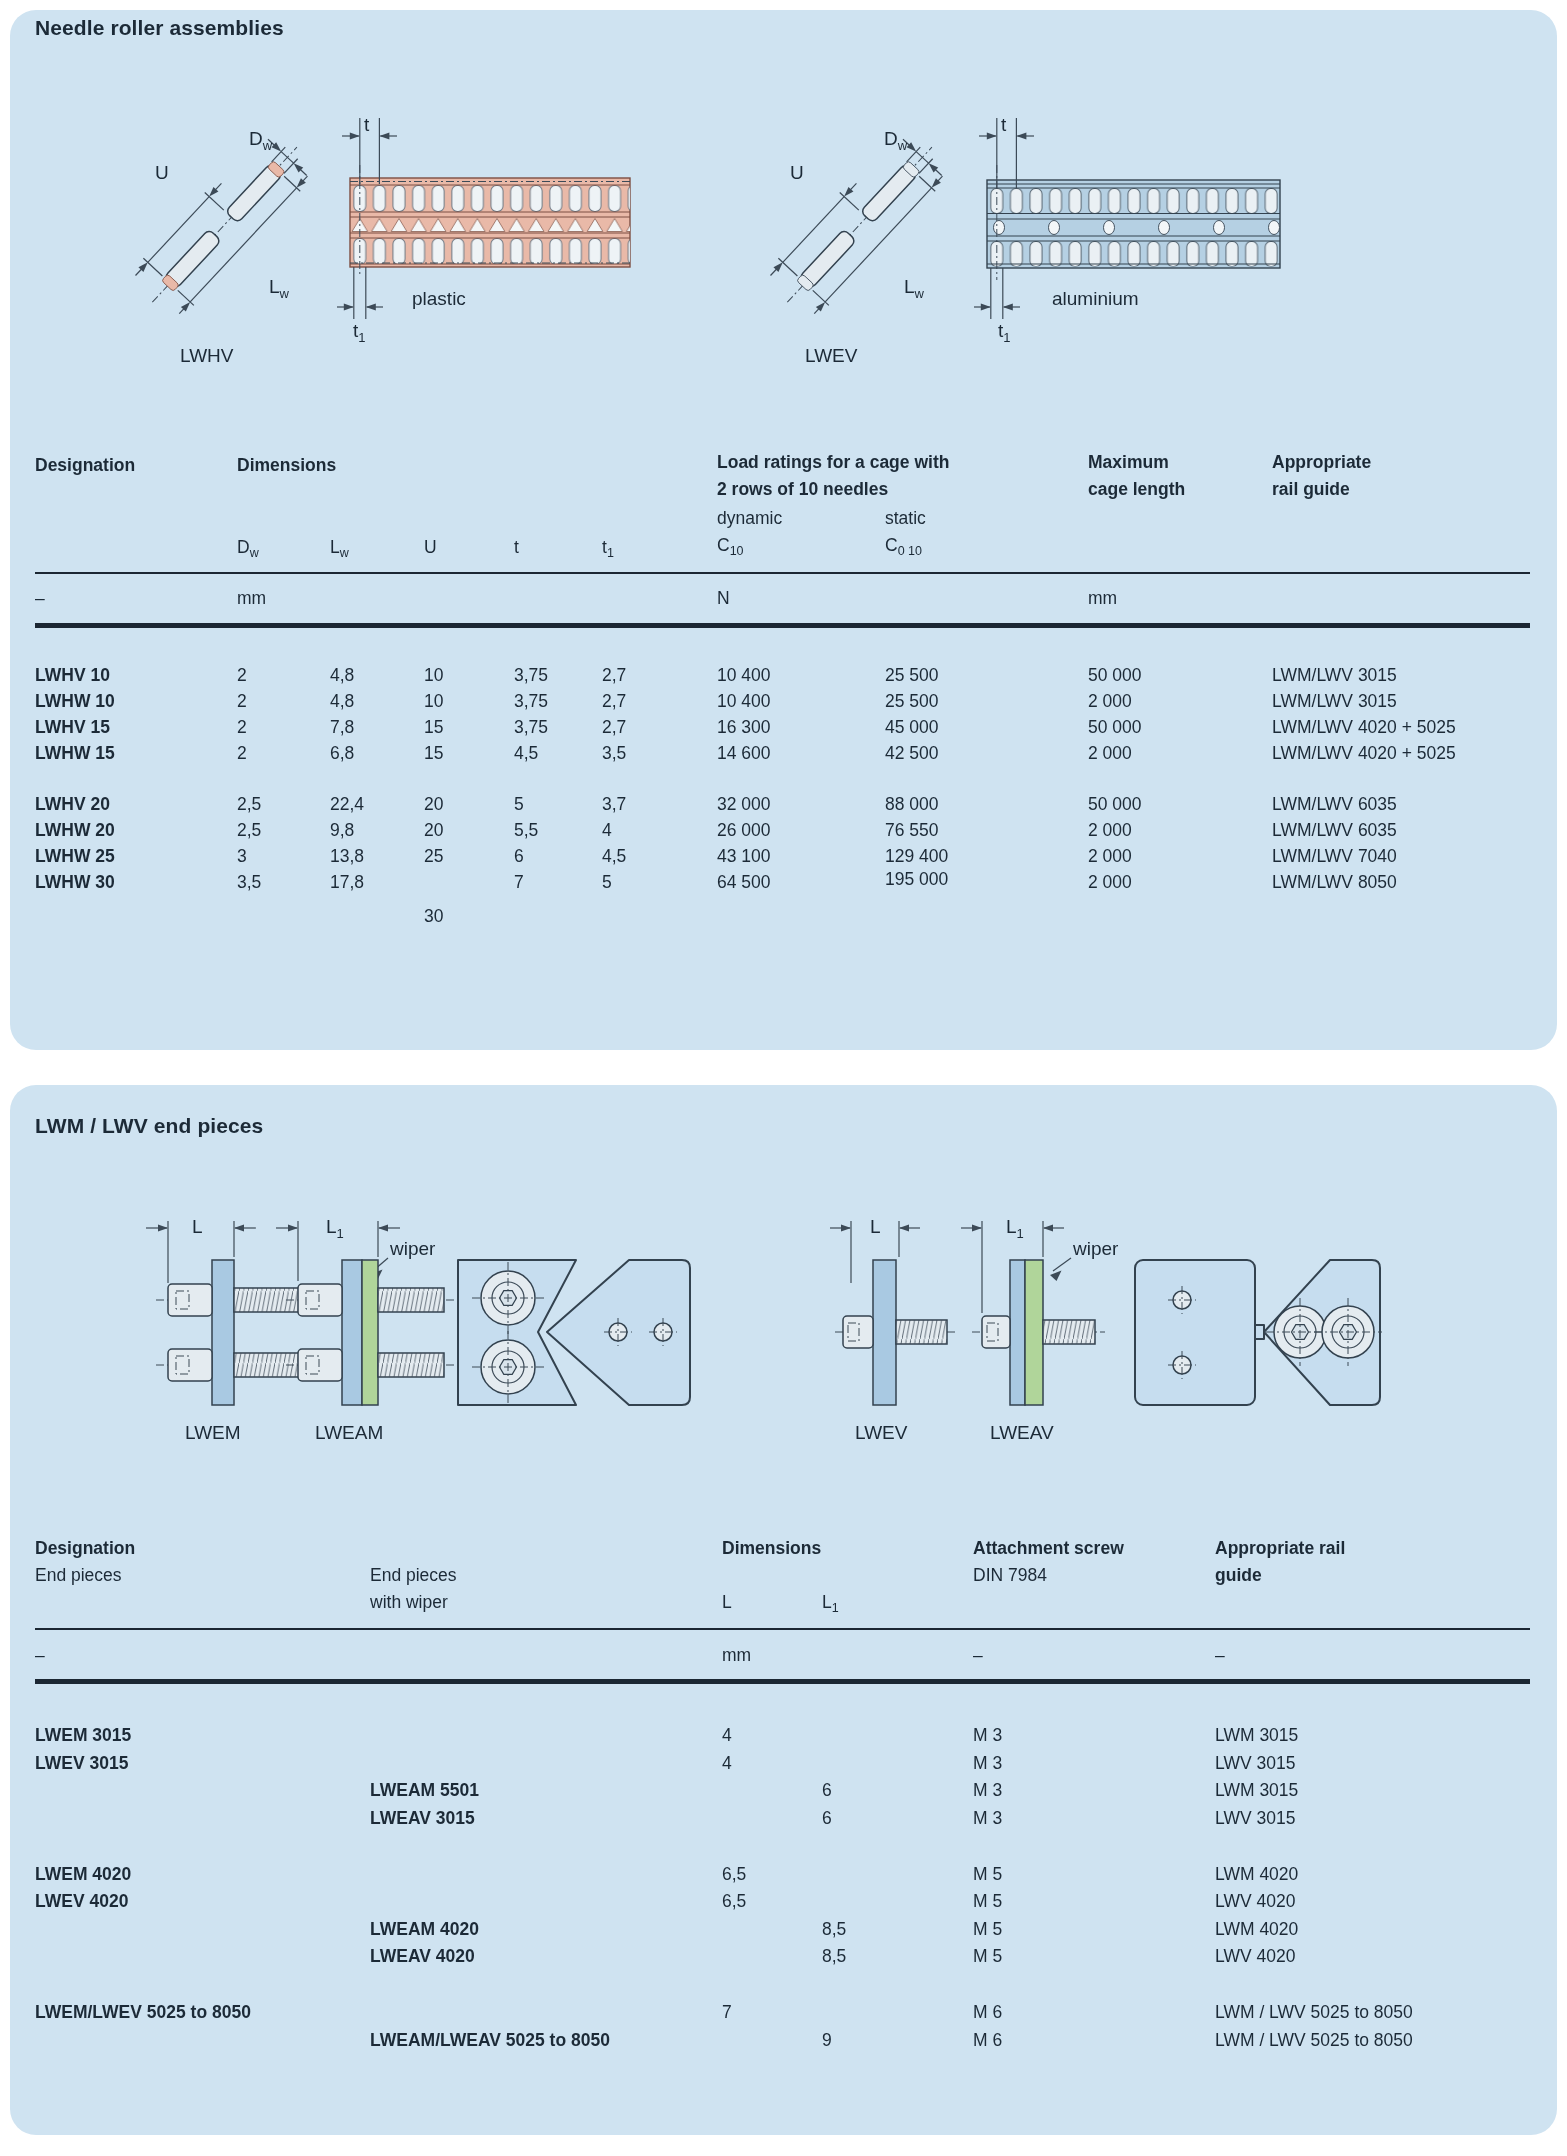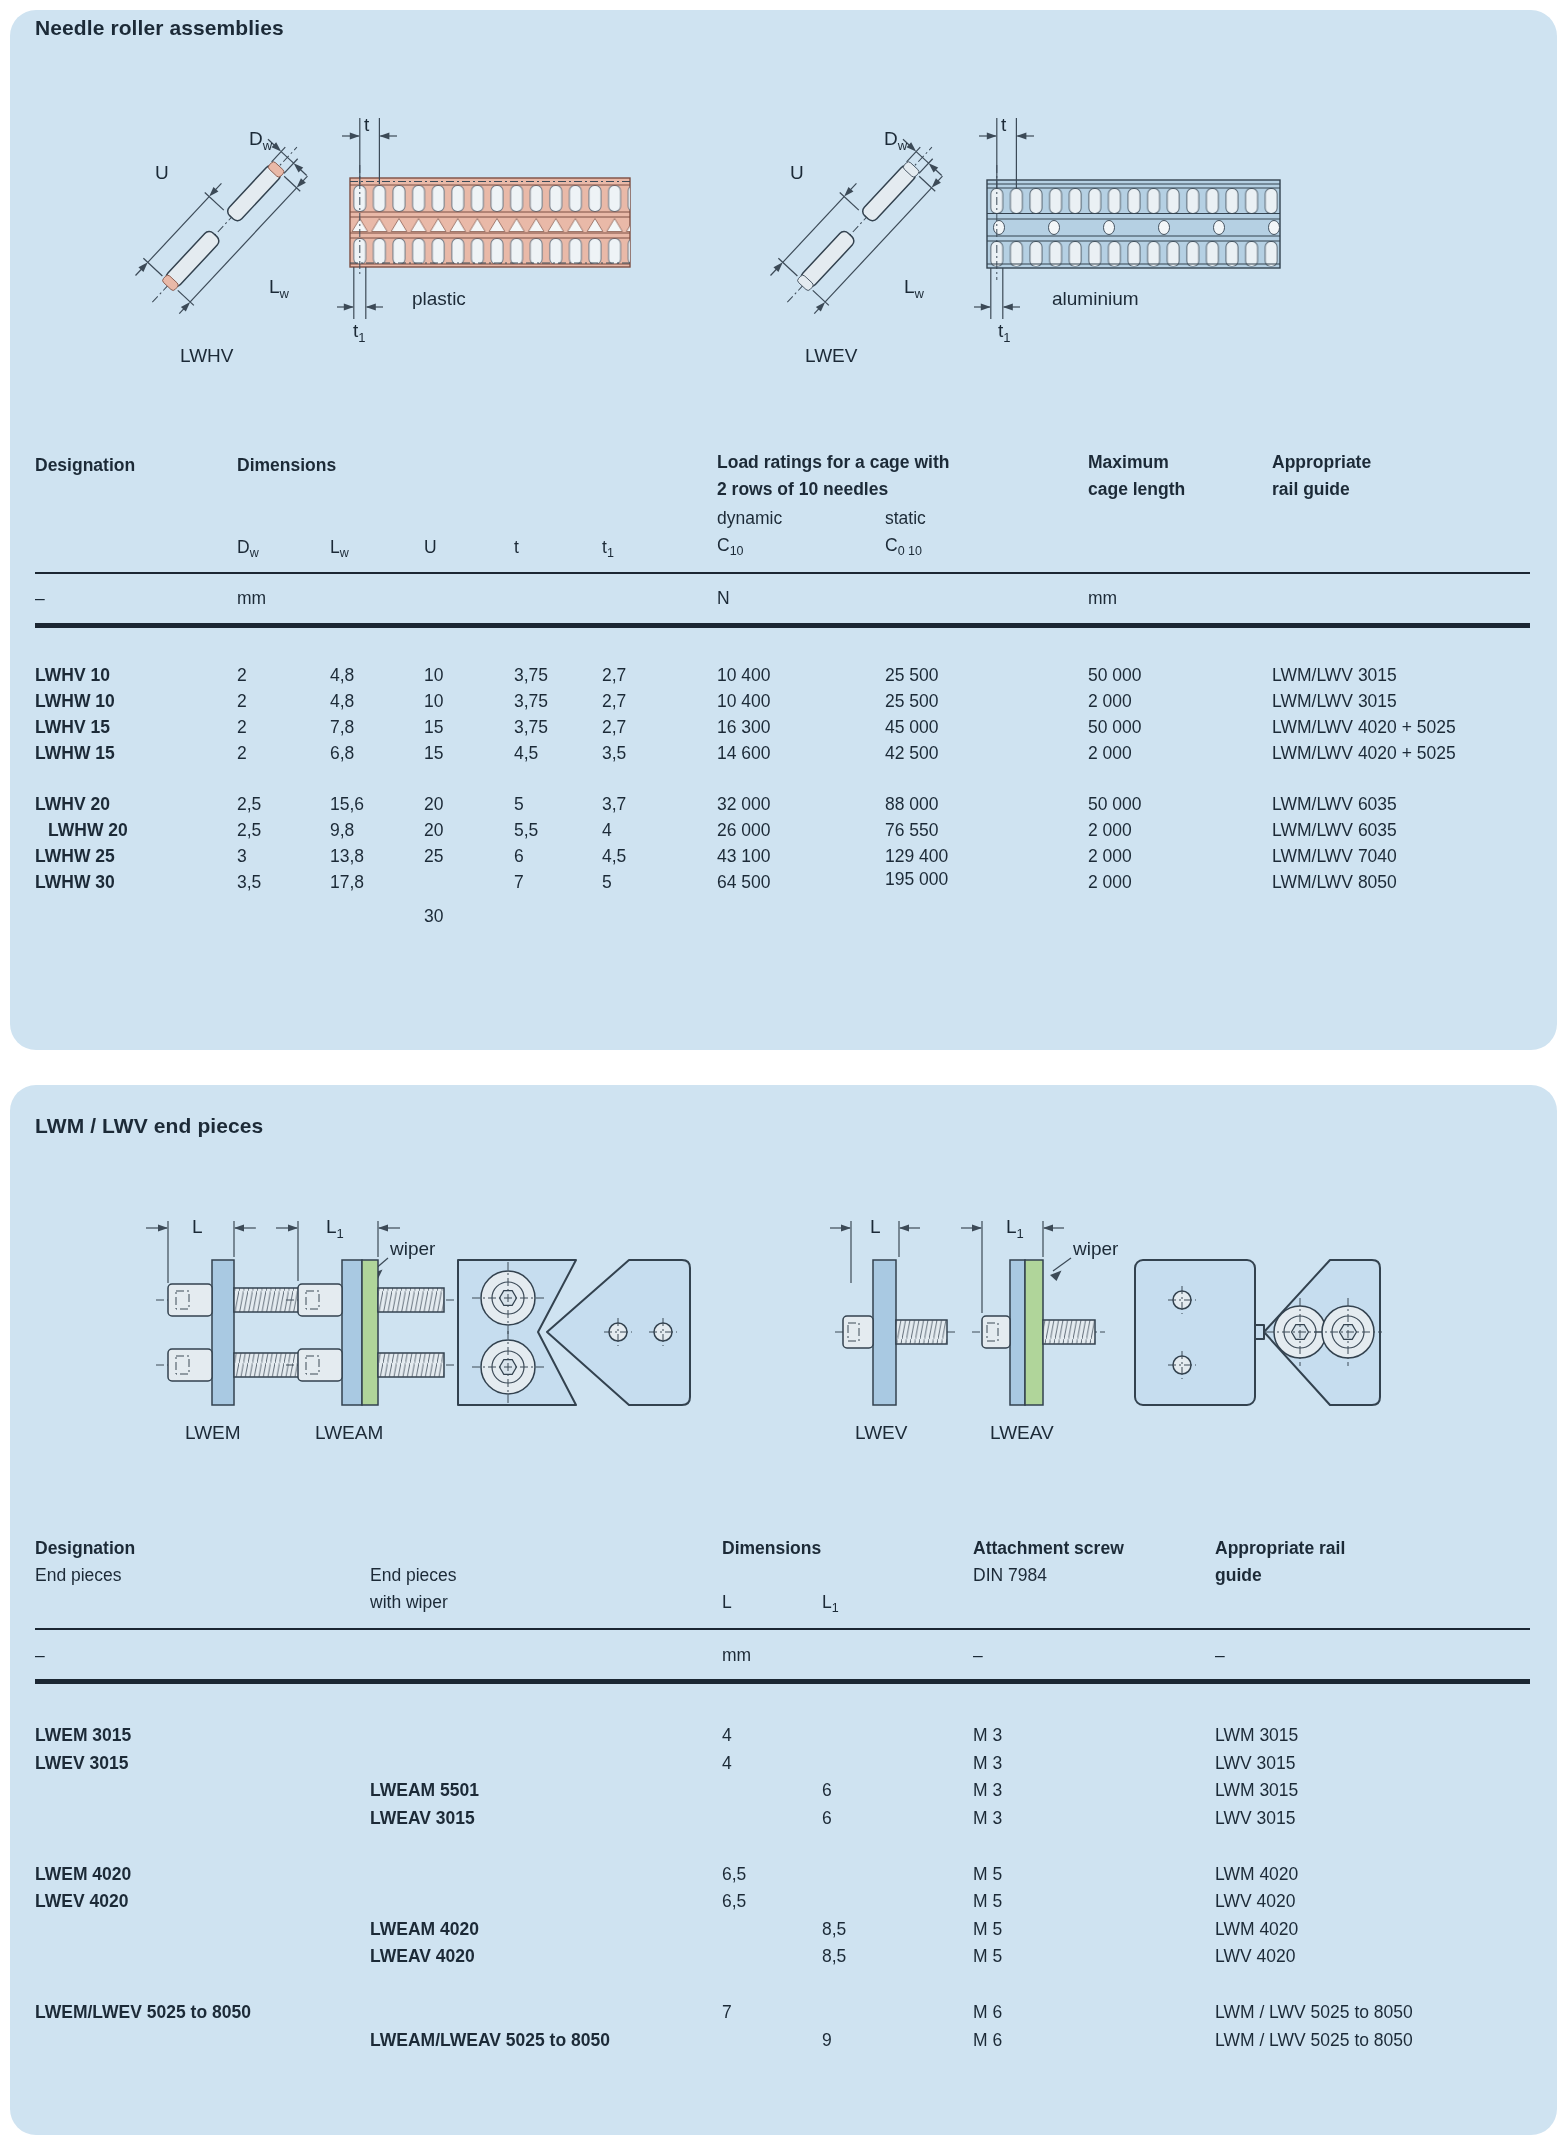--- a/index.html
+++ b/index.html
@@ -261,29 +261,29 @@
     <div class="cell" style="left: 295px; top: 78px;">6,8</div>
     <div class="cell" style="left: 389px; top: 78px;">15</div>
     <div class="cell" style="left: 479px; top: 78px;">4,5</div>
     <div class="cell" style="left: 567px; top: 78px;">3,5</div>
     <div class="cell" style="left: 682px; top: 78px;">14 600</div>
     <div class="cell" style="left: 850px; top: 78px;">42 500</div>
     <div class="cell" style="left: 1053px; top: 78px;">2 000</div>
     <div class="cell" style="left: 1237px; top: 78px;">LWM/LWV 4020 + 5025</div>
     <div class="cell b" style="left: 0px; top: 129px;">LWHV 20</div>
     <div class="cell" style="left: 202px; top: 129px;">2,5</div>
-    <div class="cell" style="left: 295px; top: 129px;">15,6</div>
+    <div class="cell" style="left: 295px; top: 129px;">22,4</div>
     <div class="cell" style="left: 389px; top: 129px;">20</div>
     <div class="cell" style="left: 479px; top: 129px;">5</div>
     <div class="cell" style="left: 567px; top: 129px;">3,7</div>
     <div class="cell" style="left: 682px; top: 129px;">32 000</div>
     <div class="cell" style="left: 850px; top: 129px;">88 000</div>
     <div class="cell" style="left: 1053px; top: 129px;">50 000</div>
     <div class="cell" style="left: 1237px; top: 129px;">LWM/LWV 6035</div>
-    <div class="cell b" style="left: 0px; top: 155px; margin-left: 13px;">LWHW 20</div>
+    <div class="cell b" style="left: 0px; top: 155px;">LWHW 20</div>
     <div class="cell" style="left: 202px; top: 155px;">2,5</div>
     <div class="cell" style="left: 295px; top: 155px;">9,8</div>
     <div class="cell" style="left: 389px; top: 155px;">20</div>
     <div class="cell" style="left: 479px; top: 155px;">5,5</div>
     <div class="cell" style="left: 567px; top: 155px;">4</div>
     <div class="cell" style="left: 682px; top: 155px;">26 000</div>
     <div class="cell" style="left: 850px; top: 155px;">76 550</div>
     <div class="cell" style="left: 1053px; top: 155px;">2 000</div>
     <div class="cell" style="left: 1237px; top: 155px;">LWM/LWV 6035</div>
     <div class="cell b" style="left: 0px; top: 181px;">LWHW 25</div>

